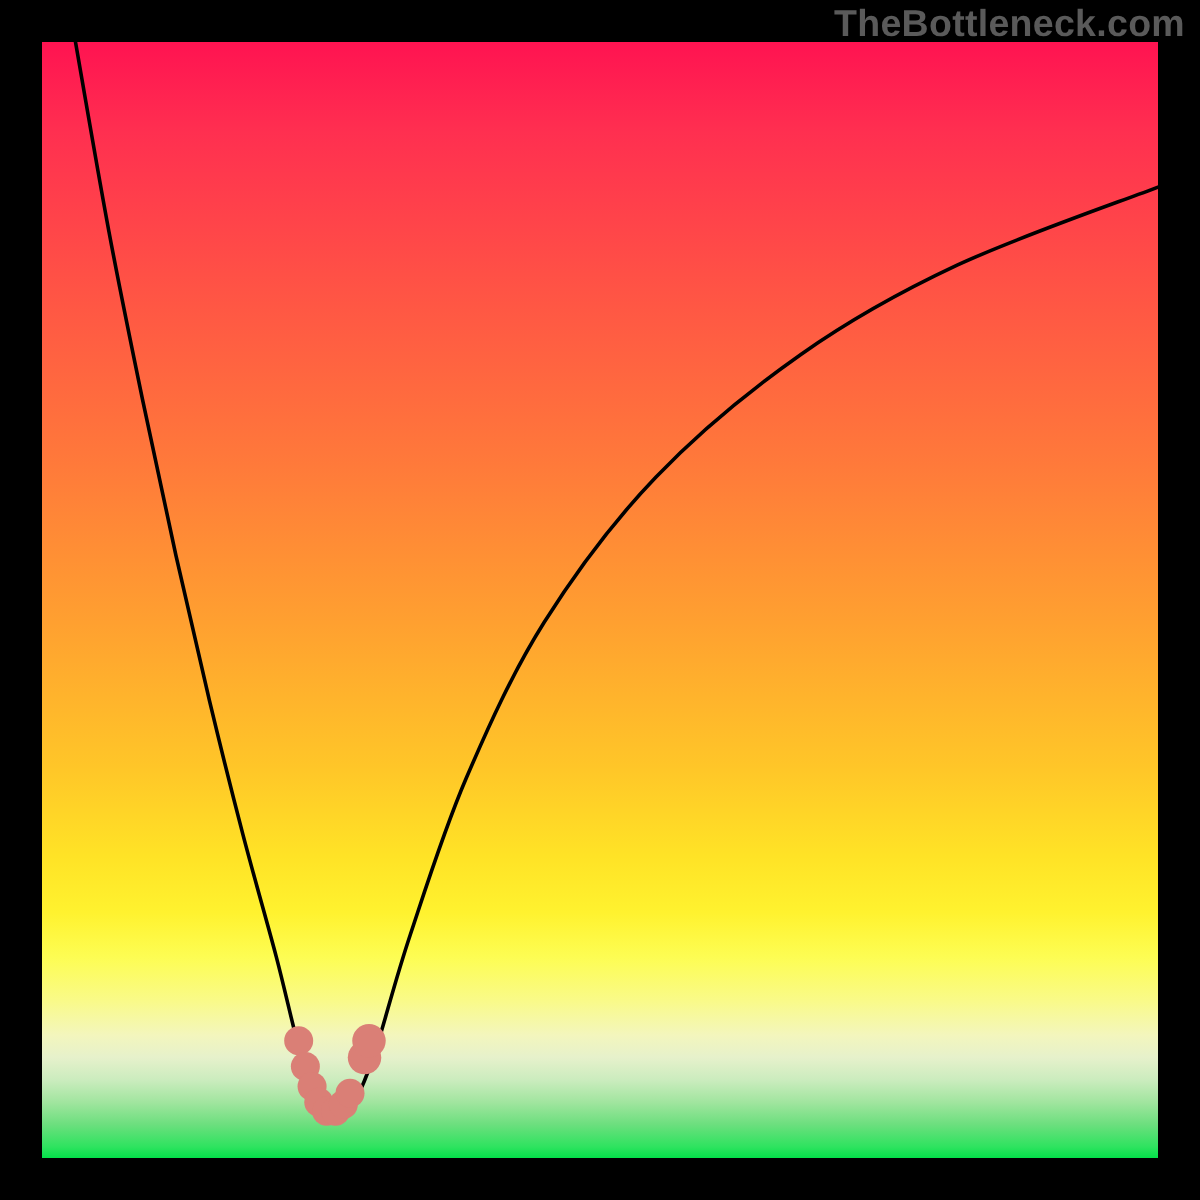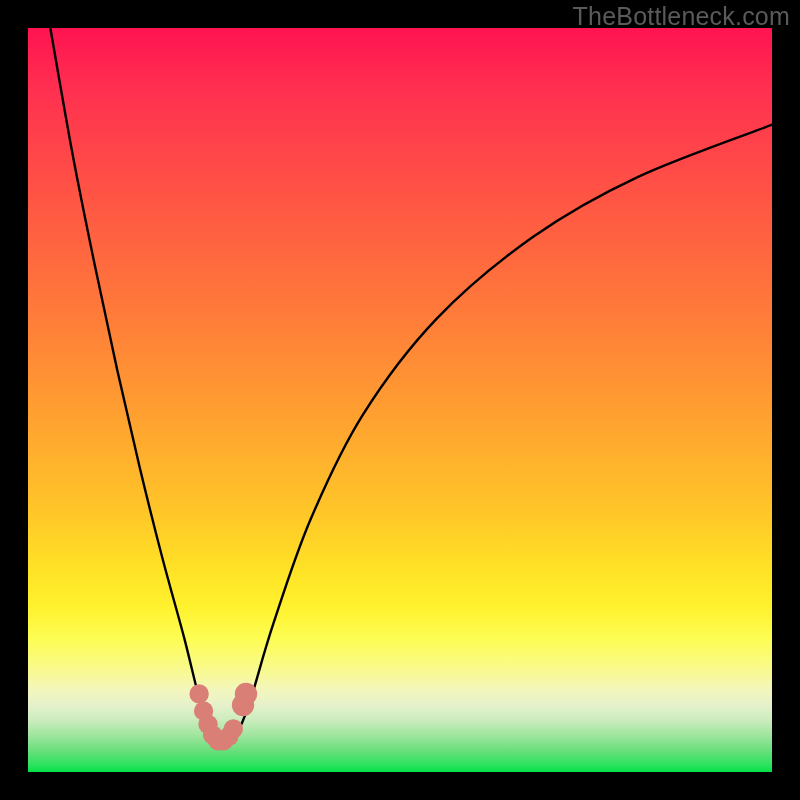--- a/index.html
+++ b/index.html
@@ -46,21 +46,21 @@
       #2ee35f 99%,
       #04e04a 100%
     );
   }
   .watermark {
     position: absolute;
     top: 2px;
     right: 10px;
     color: #5a5a5a;
     font-size: 25px;
-    font-weight: 400;
+    font-weight: 700;
     letter-spacing: 0.2px;
   }
   svg.curve {
     position: absolute;
     left: 0;
     top: 0;
     width: 744px;
     height: 744px;
     overflow: visible;
   }

